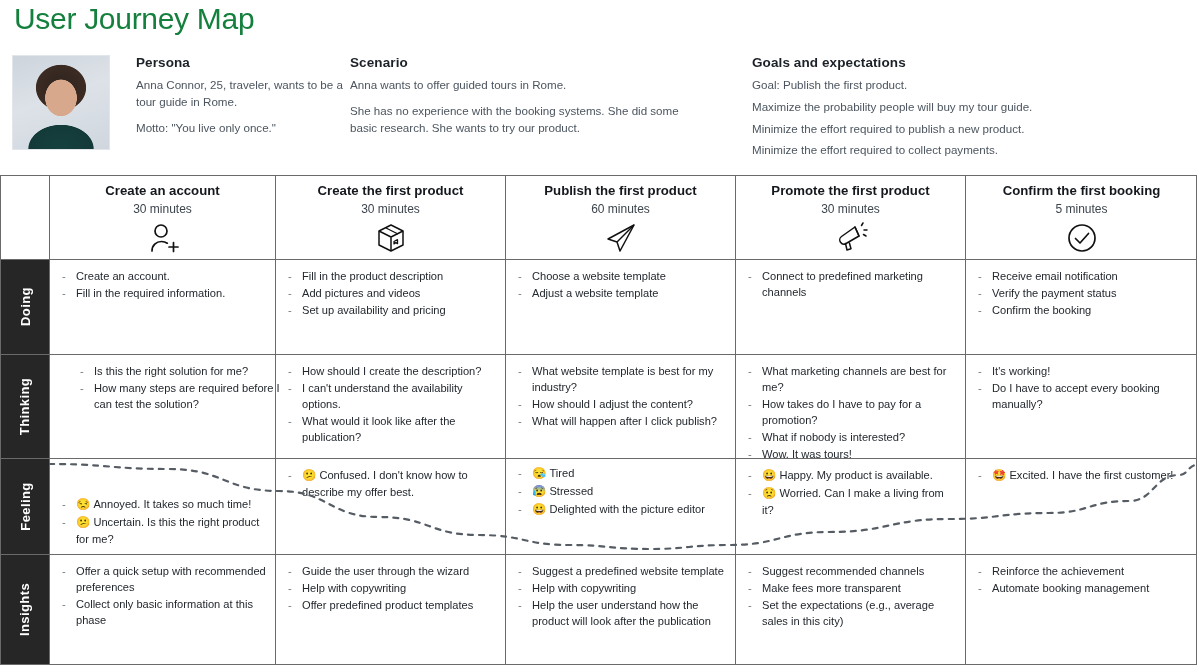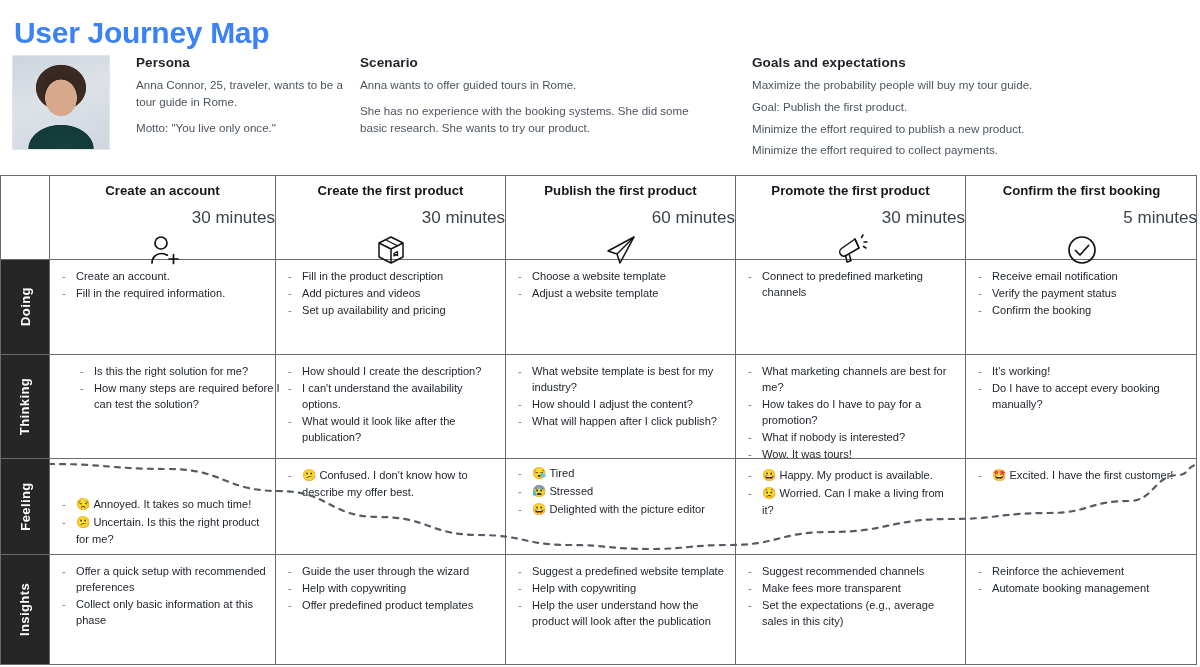--- a/index.html
+++ b/index.html
@@ -8,25 +8,25 @@
     width: 1200px; height: 667px;
     background: #ffffff;
     font-family: "Liberation Sans", sans-serif;
     color: #1e2229;
     overflow: hidden;
   }
 
   
   #page-title {
     position: absolute;
-    left: 14px; top: 16px;
+    left: 14px; top: 2px;
     font-size: 30px;
-    font-weight: bold;
+    font-weight: normal;
     letter-spacing: -0.3px;
-    color: #3b82f6;
+    color: #15803d;
   }
 
   
   #persona-band {
     position: absolute;
     left: 0; top: 48px;
     width: 1169px; height: 122px;
   }
   #persona-photo {
     position: absolute;
@@ -43,21 +43,21 @@
   .hdr-title {
     font-size: 13.5px; font-weight: bold; color: #1c2128;
     margin: 0 0 7px 0; letter-spacing: 0.1px;
   }
   .hdr-p {
     font-size: 11.6px; color: #4c555f; line-height: 1.45;
     margin: 0 0 9px 0;
   }
   .hdr-p:last-child { margin-bottom: 16px; }
   #col-persona  { left: 136px; width: 210px; }
-  #col-scenario { left: 360px; width: 350px; }
+  #col-scenario { left: 350px; width: 350px; }
   #col-goals    { left: 752px; width: 440px; }
   #col-goals .hdr-p { margin-bottom: 5px; }
 
   
   #journey-table {
     position: absolute;
     left: 0; top: 175px;
     width: 1197px; height: 490px;
     border: 1px solid #6a6a6a;
     background: #fff;
@@ -99,21 +99,21 @@
     position: absolute;
     top: 0; height: 83px;
     text-align: center;
     padding-top: 7px;
   }
   .stage-name {
     font-size: 13.2px; font-weight: bold; color: #14181d;
     line-height: 1.2;
   }
   .stage-dur {
-    font-size: 17px; color: #3d444c; margin-top: 9px; text-align: right;
+    font-size: 12px; color: #3d444c; margin-top: 3px;
   }
   .stage-icon {
     margin-top: 4px;
     display: flex; justify-content: center; align-items: center;
     height: 36px;
   }
 
   
   .cell {
     position: absolute;
@@ -163,22 +163,22 @@
   </div>
 
   <div class="hdr-col" id="col-scenario">
     <div class="hdr-title">Scenario</div>
     <p class="hdr-p">Anna wants to offer guided tours in Rome.</p>
     <p class="hdr-p">She has no experience with the booking systems. She did some basic research. She wants to try our product.</p>
   </div>
 
   <div class="hdr-col" id="col-goals">
     <div class="hdr-title">Goals and expectations</div>
+    <p class="hdr-p">Goal: Publish the first product.</p>
     <p class="hdr-p">Maximize the probability people will buy my tour guide.</p>
-    <p class="hdr-p">Goal: Publish the first product.</p>
     <p class="hdr-p">Minimize the effort required to publish a new product.</p>
     <p class="hdr-p">Minimize the effort required to collect payments.</p>
   </div>
 </div>
 
 <div id="journey-table">
 
   <div id="row-label-rail"></div>
 
   <div class="rowlabel" style="top:83px;height:95px;">

